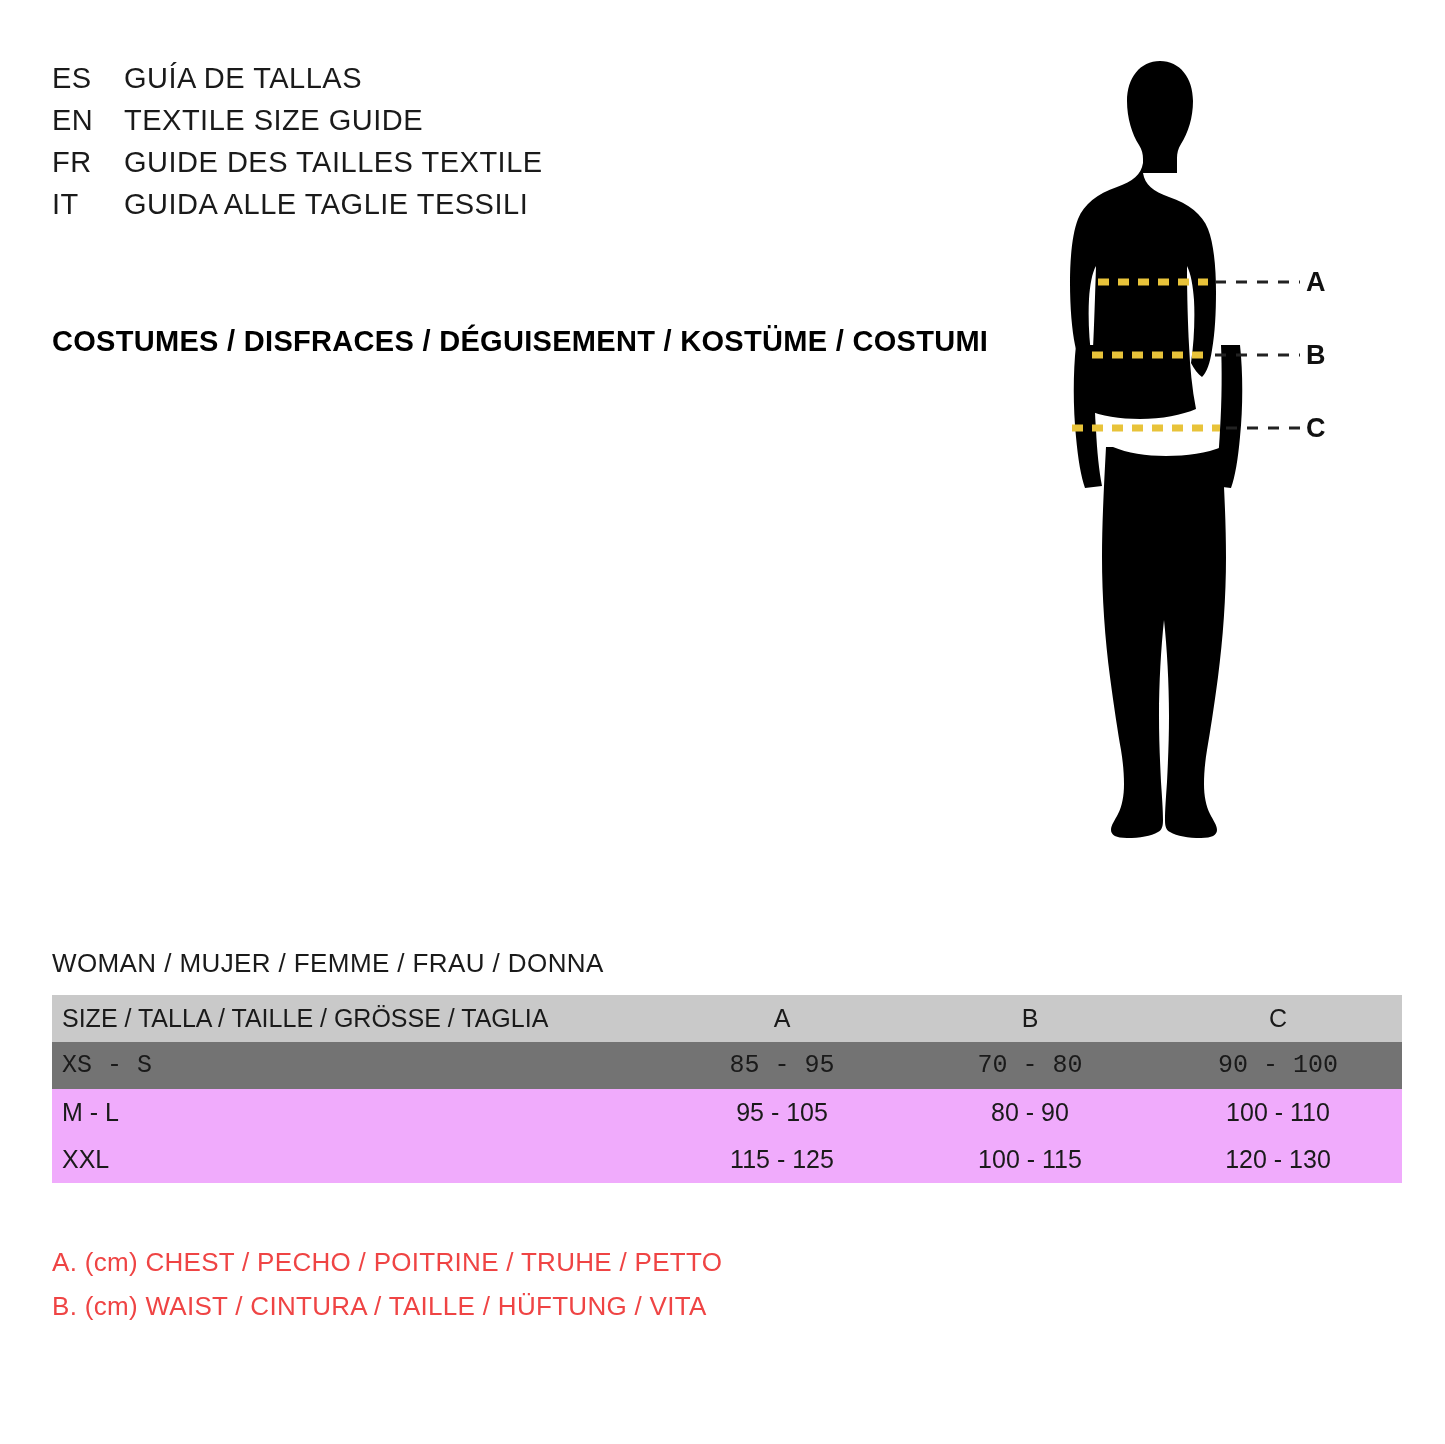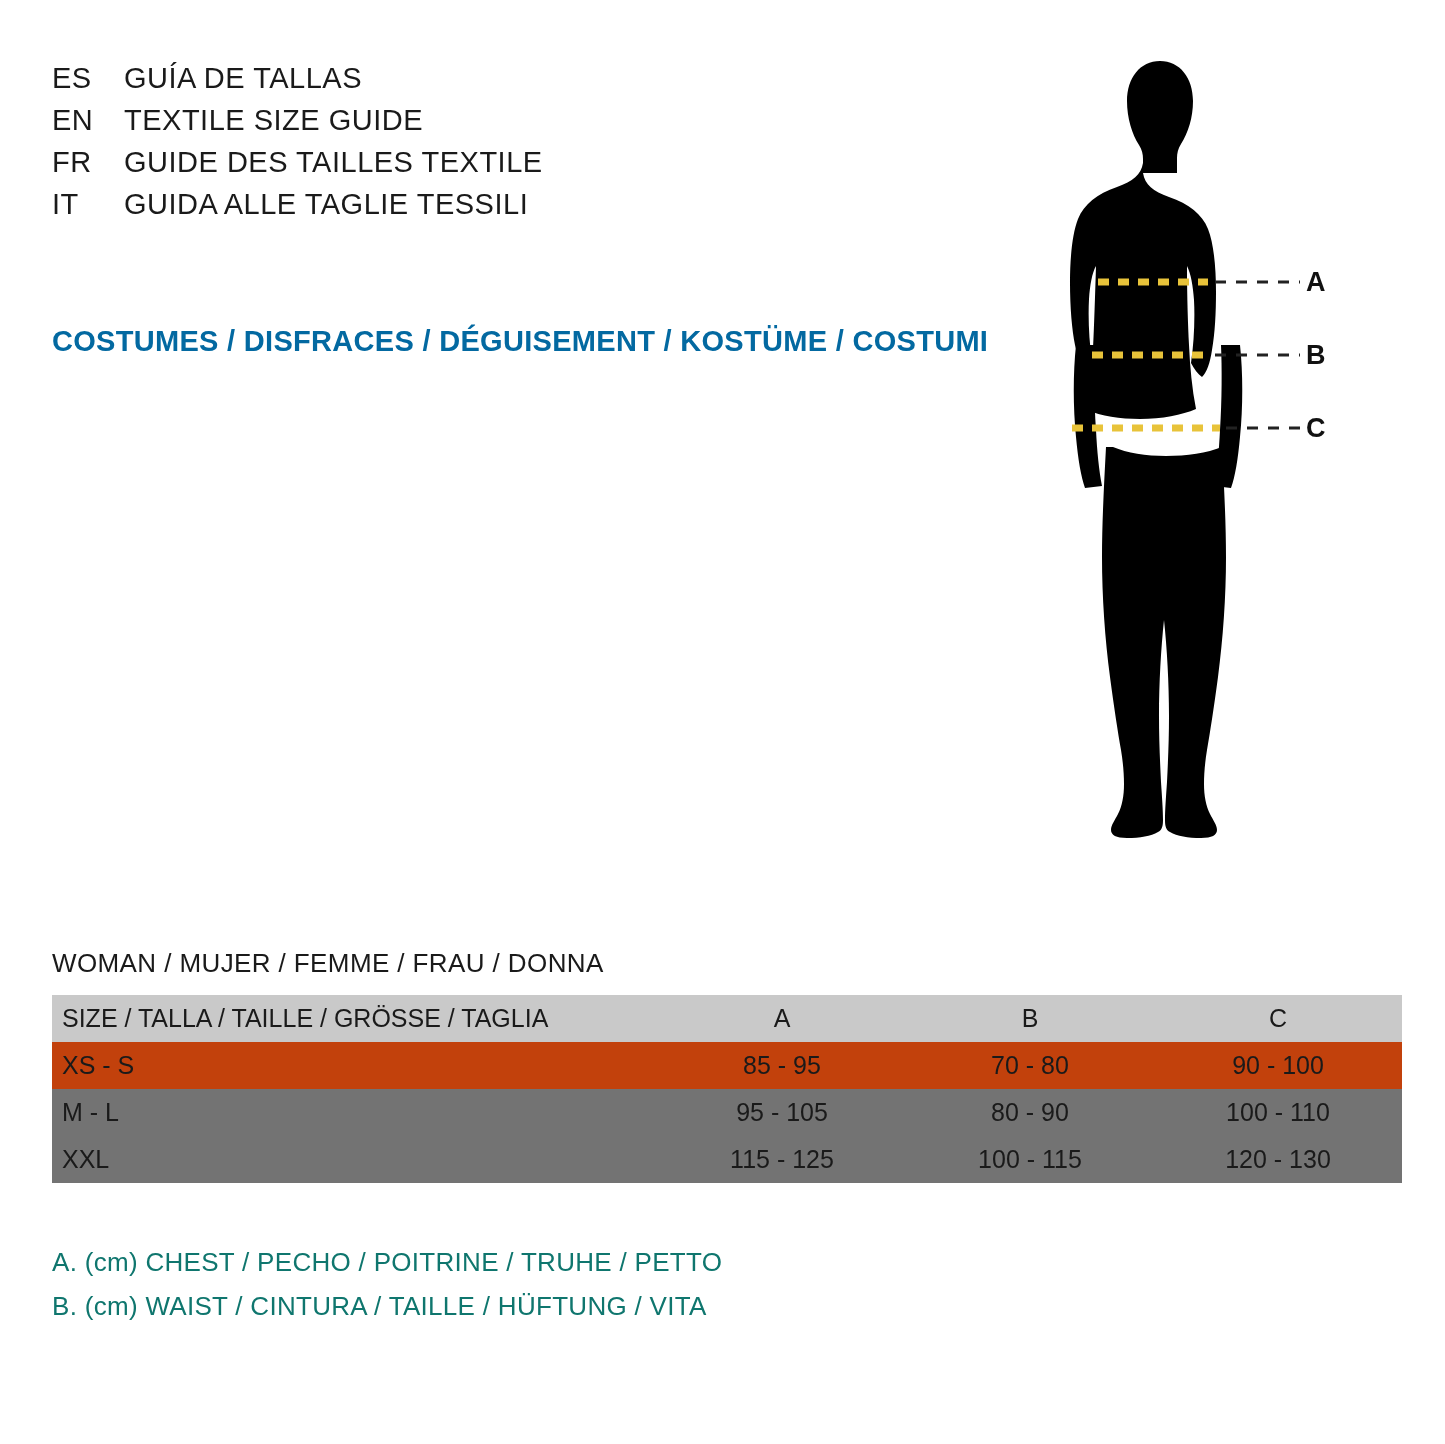--- a/index.html
+++ b/index.html
@@ -38,21 +38,21 @@
   .lang-text {
     flex: 1 1 auto;
   }
   .subtitle {
     position: absolute;
     left: 52px;
     top: 325px;
     font-size: 29px;
     font-weight: bold;
     letter-spacing: 0.3px;
-    color: #0369a1;
+    color: #000000;
     white-space: nowrap;
   }
 
   
   .figure-wrap {
     position: absolute;
     left: 1010px;
     top: 55px;
     width: 400px;
     height: 840px;
@@ -102,37 +102,38 @@
     text-align: left;
     padding-left: 10px;
     width: 596px;
   }
   table.size-table th.col-m,
   table.size-table td.col-m {
     text-align: center;
     width: 248px;
   }
   tr.odd td {
-    background: #c2410c;
+    background: #737373;
+    font-family: Liberation Mono, monospace;
   }
   tr.even td {
-    background: #737373;
+    background: #f0abfc;
   }
 
   
   .legend {
     position: absolute;
     left: 52px;
     top: 1240px;
   }
   .legend-line {
     font-size: 26px;
     line-height: 44px;
     letter-spacing: 0.3px;
-    color: #0f766e;
+    color: #ef4444;
   }
 </style>
 </head>
 <body>
 
 <div class="lang-block">
   <div class="lang-row">
     <span class="lang-code">ES</span>
     <span class="lang-text">GUÍA DE TALLAS</span>
   </div>

